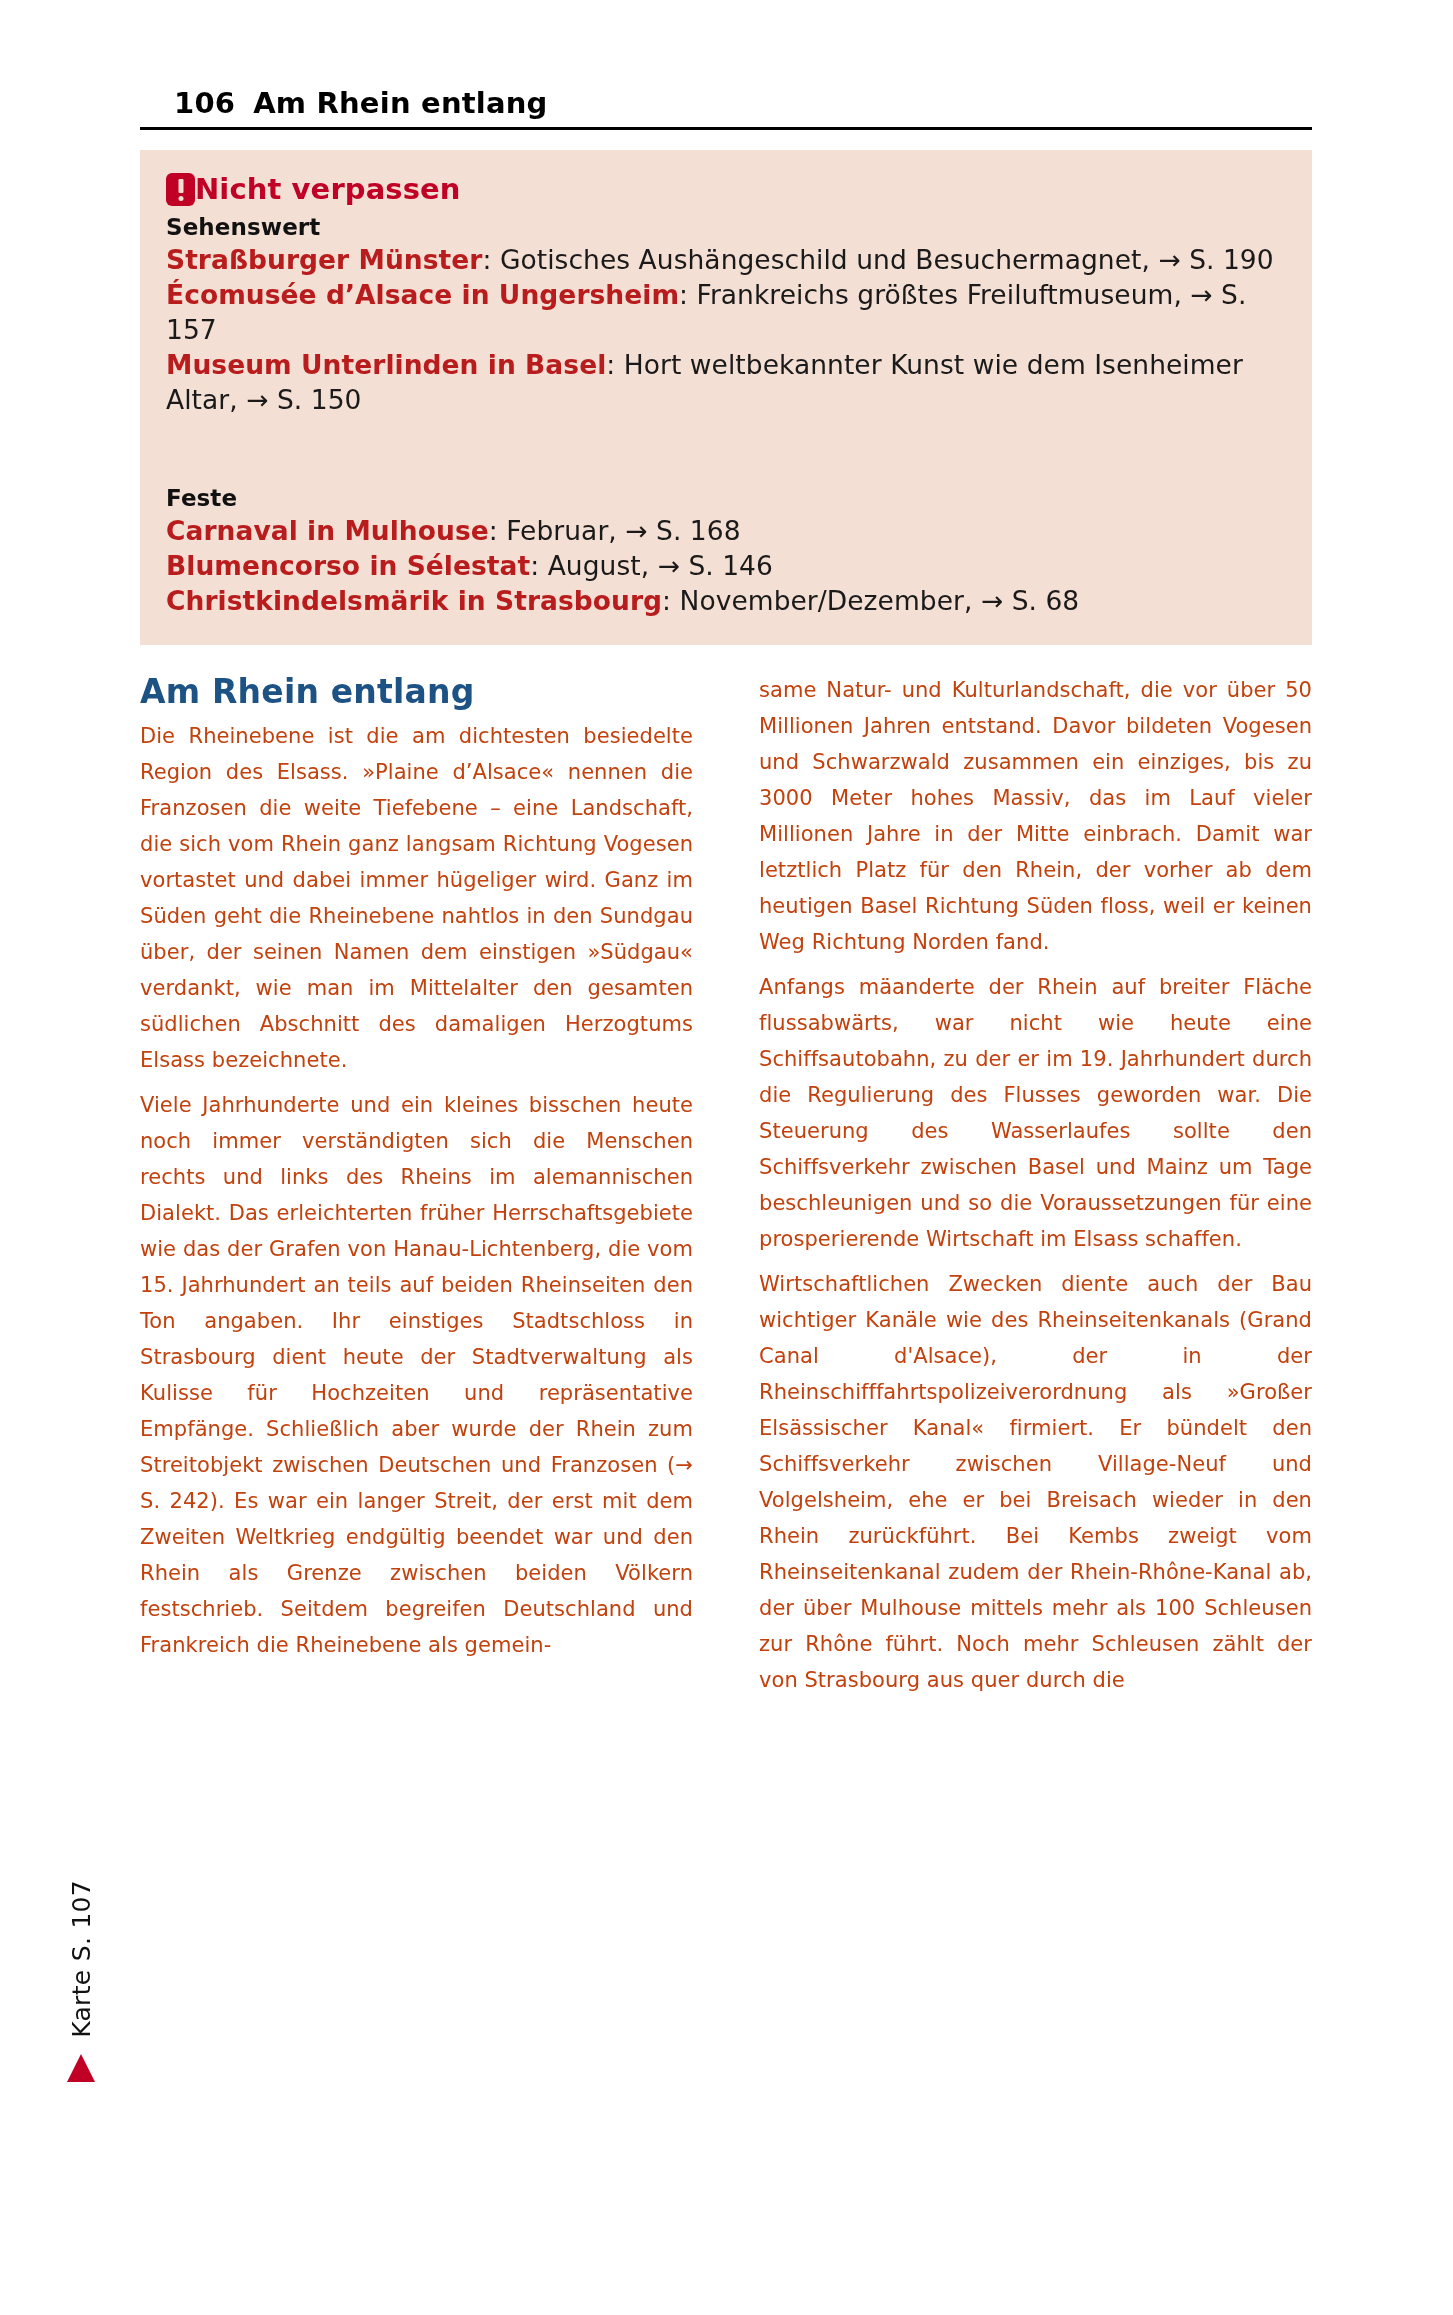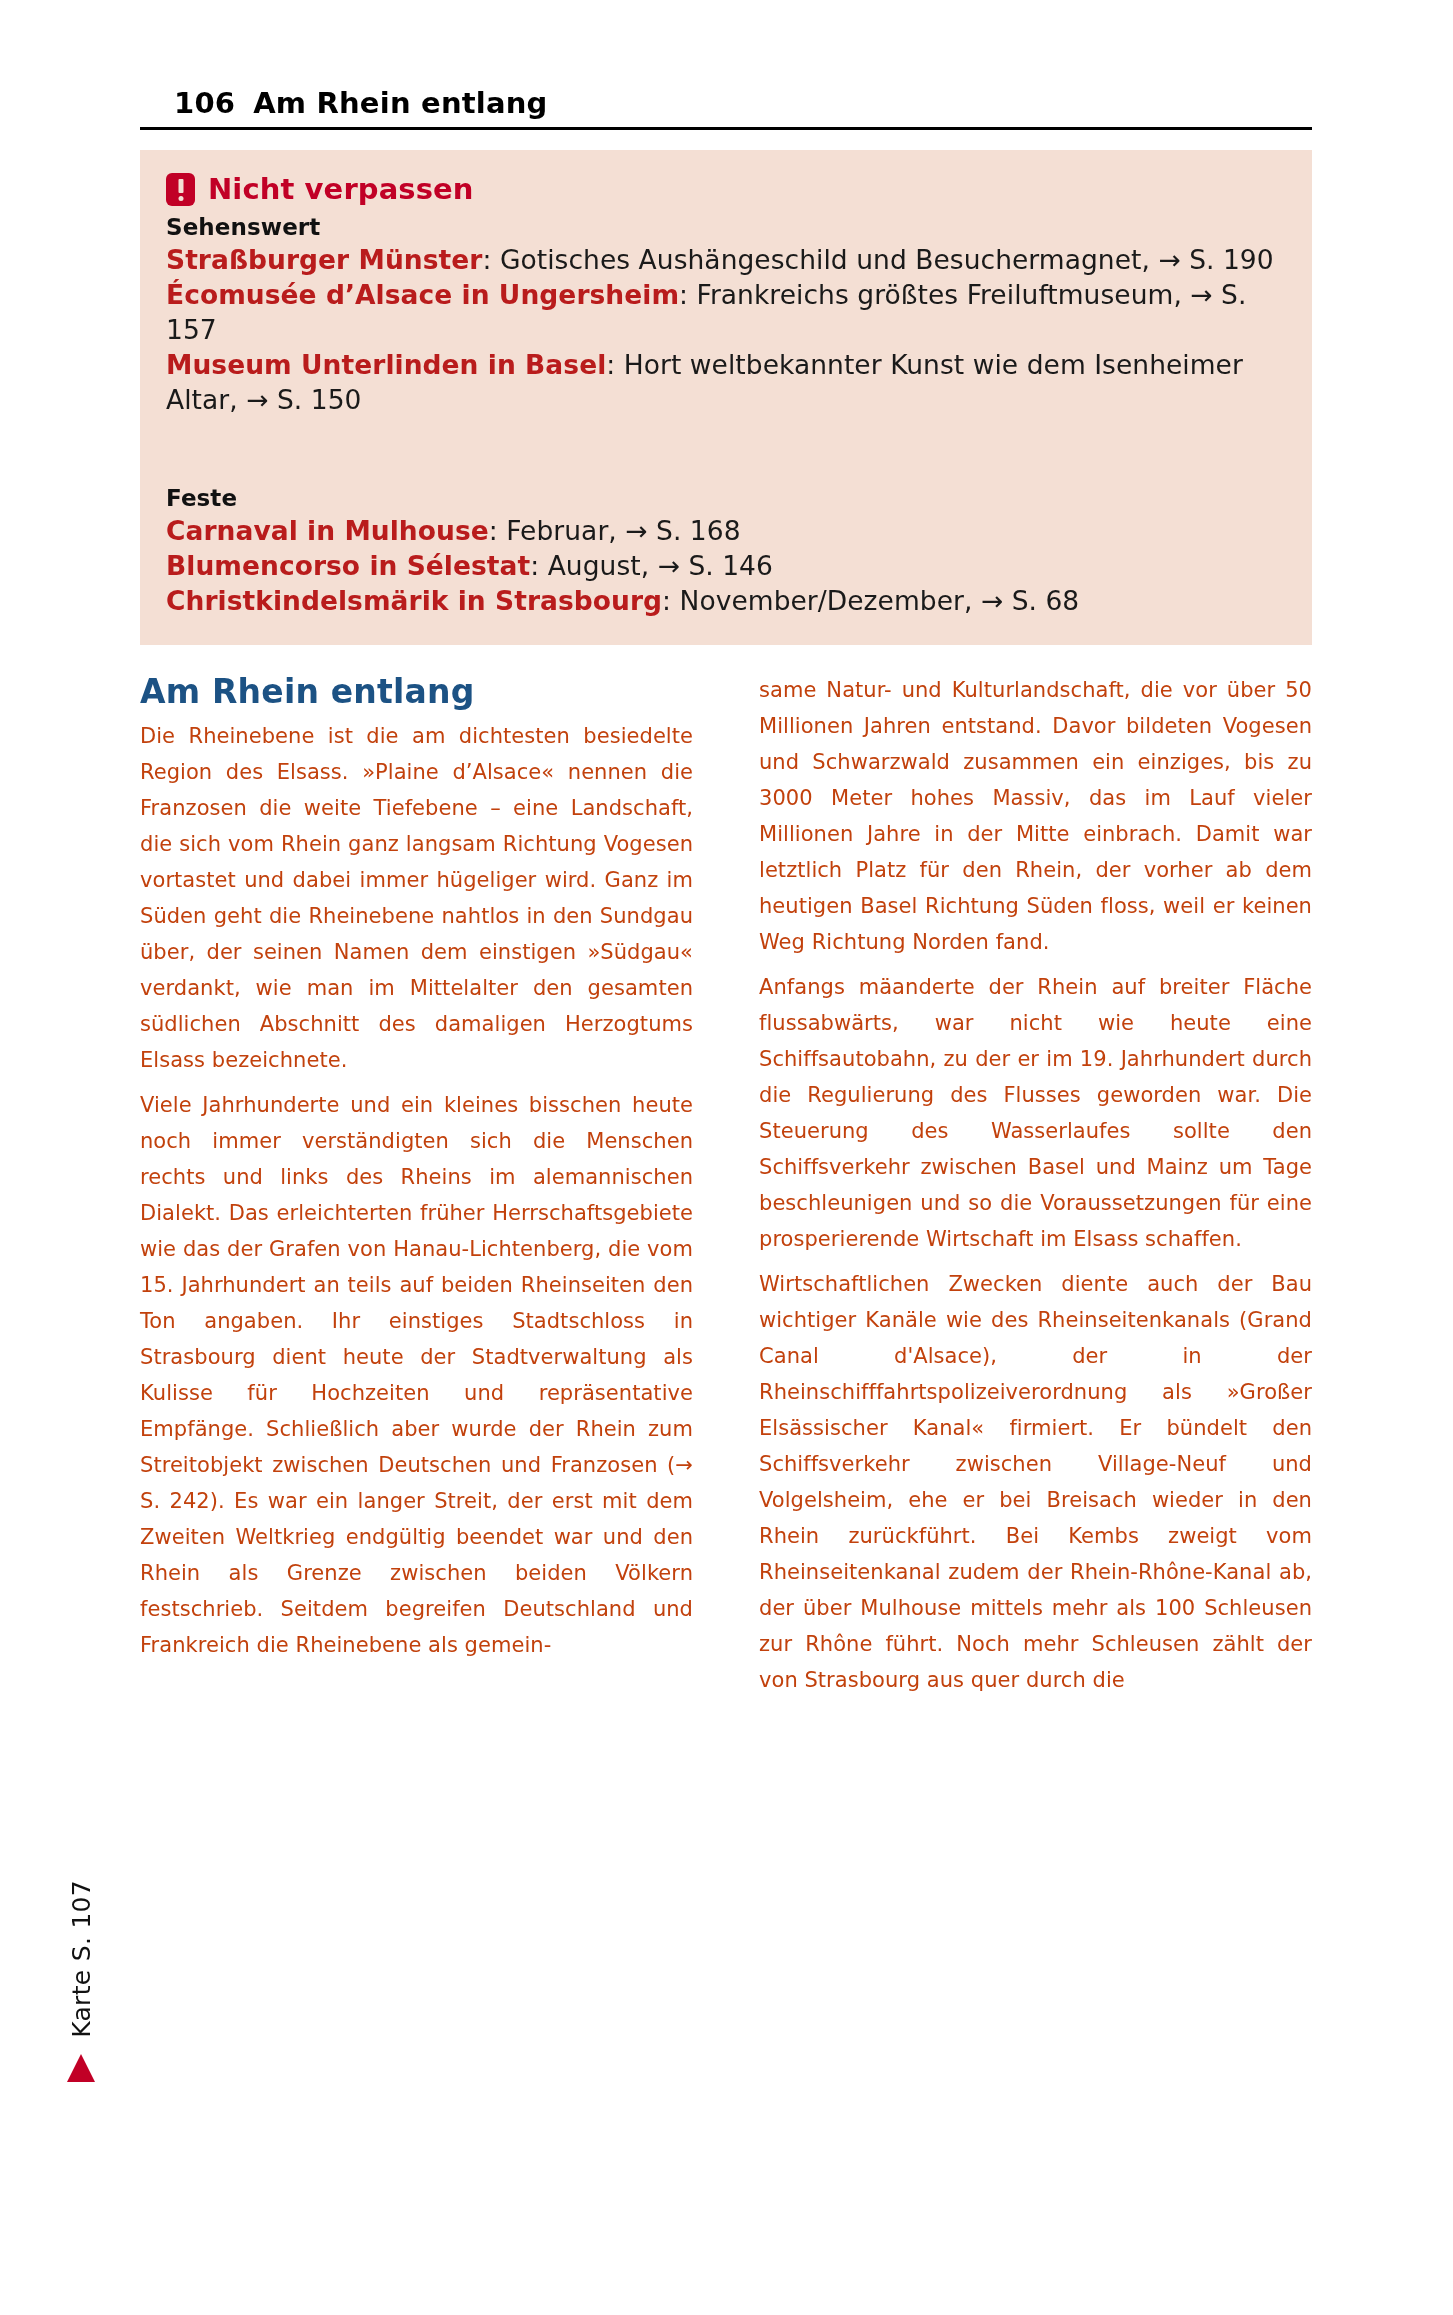--- a/index.html
+++ b/index.html
@@ -60,21 +60,20 @@
     top: 150px;
     width: 1172px;
     height: 495px;
     background: #f4dfd4;
     box-sizing: border-box;
     padding: 22px 26px 10px 26px;
   }
   .notice-head {
     display: flex;
     align-items: center;
-    gap: 13px;
     margin-bottom: 4px;
   }
   .bang-icon {
     width: 29px;
     height: 33px;
     border-radius: 6px;
     background: #c10026;
     position: relative;
     flex: 0 0 auto;
   }

